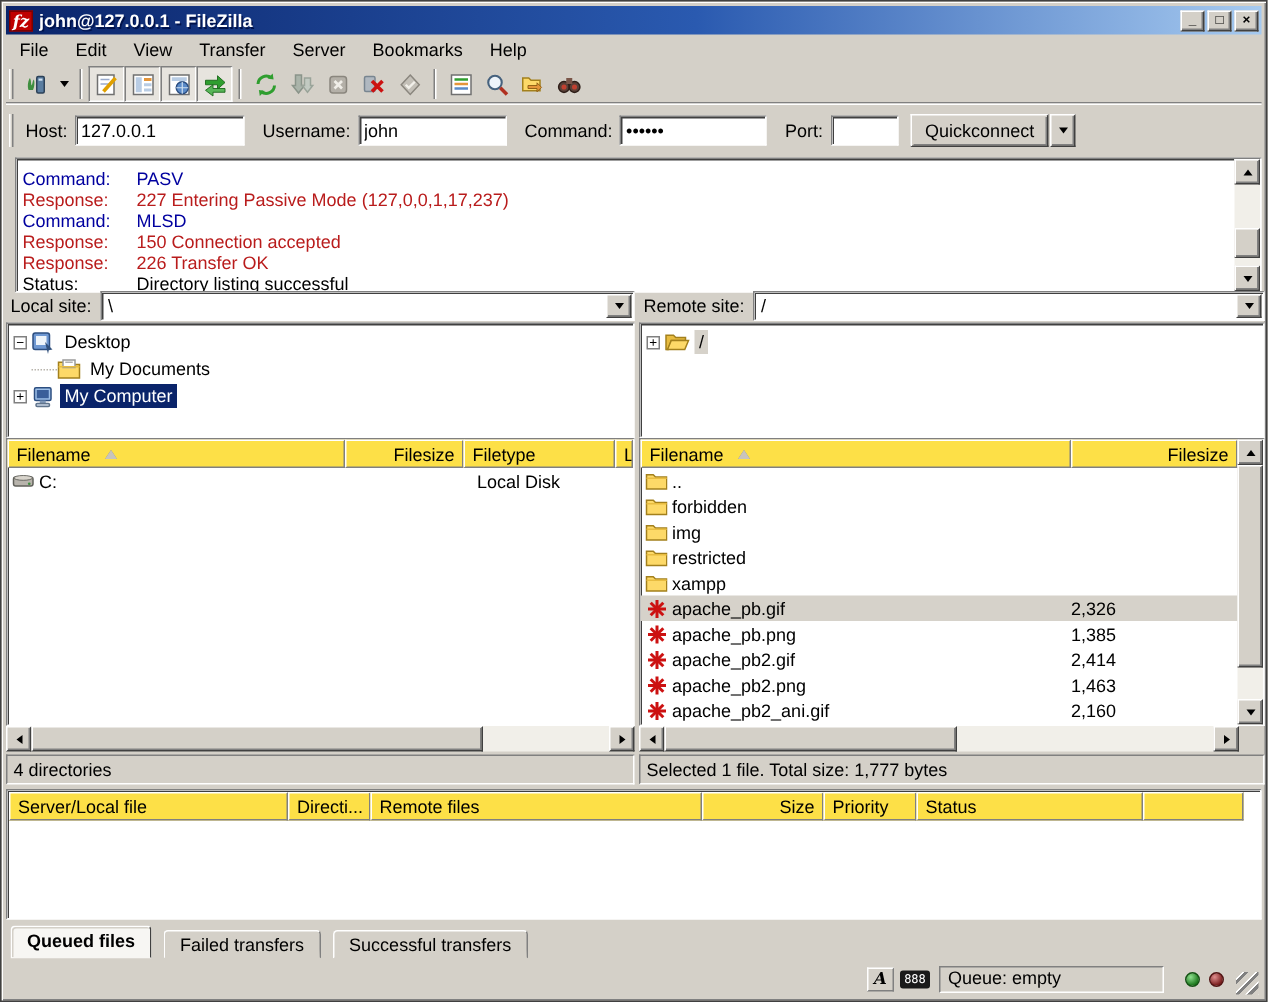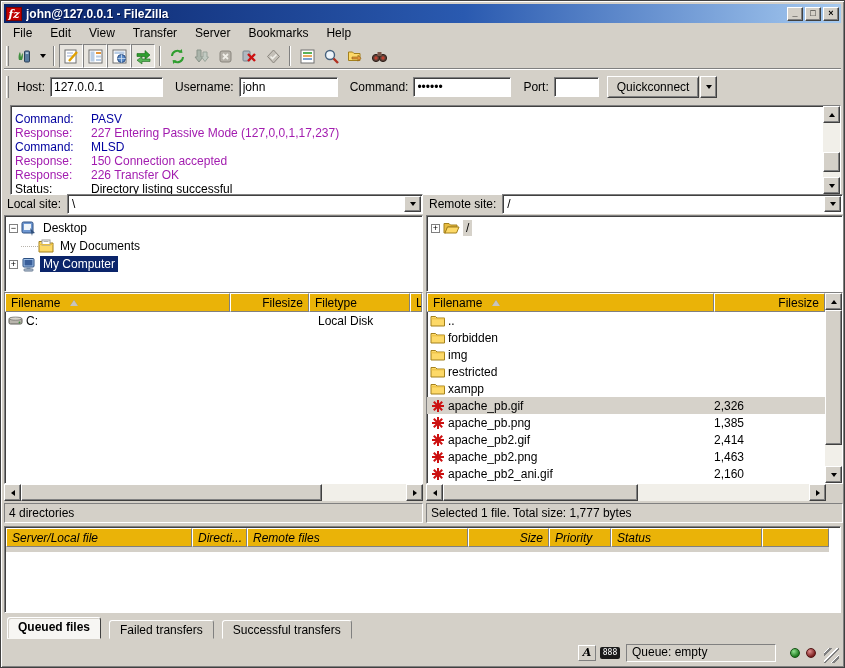--- a/index.html
+++ b/index.html
@@ -38,21 +38,21 @@
   .qc-btn{height:22px;padding:0 9px;background:#d4d0c8;border:1px solid;border-color:#fff #404040 #404040 #fff;
     box-shadow:inset 1px 1px 0 #d4d0c8,inset -1px -1px 0 #808080;font-size:12px;margin-left:8px;}
   .qc-drop{width:17px;height:22px;background:#d4d0c8;border:1px solid;border-color:#fff #404040 #404040 #fff;
     box-shadow:inset -1px -1px 0 #808080;display:flex;align-items:center;justify-content:center;margin-left:1px;}
   
   .log{position:absolute;left:9px;top:104px;right:3px;height:90px;background:#fff;
     border:1px solid;border-color:#808080 #fff #fff #808080;box-shadow:inset 1px 1px 0 #404040;padding:6px 0 0 4px;overflow:hidden;}
   .log-line{height:14px;line-height:14px;white-space:nowrap;}
   .log-label{display:inline-block;width:76px;}
   .lc-command{color:#00009f;}
-  .lc-response{color:#a21caf;}
+  .lc-response{color:#b91c1c;}
   .lc-status{color:#000;}
   
   .vscroll{position:absolute;width:17px;top:0;bottom:0;right:0;background:#f1efe9;}
   .sb-btn{position:absolute;width:17px;height:17px;background:#d4d0c8;border:1px solid;border-color:#fff #404040 #404040 #fff;
     box-shadow:inset -1px -1px 0 #808080;display:flex;align-items:center;justify-content:center;}
   .sb-thumb{position:absolute;background:#d4d0c8;border:1px solid;border-color:#fff #404040 #404040 #fff;box-shadow:inset -1px -1px 0 #808080;}
   .hscroll{position:absolute;height:17px;background:#f1efe9;}
   
   .pane{position:absolute;top:192px;height:330px;}
   .pane.local{left:3px;width:419px;}
@@ -72,38 +72,38 @@
   .exp-spacer{width:12px;display:inline-block;}
   .indent{width:17px;display:inline-block;border-bottom:1px dotted #b8b4ac;height:1px;margin-right:0px;}
   .tree-label{padding:1px 3px;}
   .tree-label.sel-active{background:#0a246a;color:#fff;}
   .tree-label.sel-inactive{background:#d6d2ca;color:#000;}
   .ticon{margin-right:3px;display:inline-flex;}
   
   .listbox{position:absolute;left:0;right:0;top:99px;height:192px;background:#fff;
     border:1px solid;border-color:#808080 #fff #fff #808080;box-shadow:inset 1px 1px 0 #404040;overflow:hidden;}
   .lheader{position:absolute;top:0;left:0;right:0;height:19px;display:flex;background:#d4d0c8;}
-  .hcell{height:19px;background:#eab308;border:1px solid;border-color:#fff #808080 #808080 #fff;
+  .hcell{height:19px;background:#fde047;border:1px solid;border-color:#fff #808080 #808080 #fff;
     display:flex;align-items:center;padding:0 5px;white-space:nowrap;overflow:hidden;}
   .hcell.num{justify-content:flex-end;}
   .sort-tri{width:0;height:0;border-left:4px solid transparent;border-right:4px solid transparent;border-bottom:6px solid #c8c4bc;margin-left:10px;filter:drop-shadow(0 0 0.5px #808080);}
   .lrows{position:absolute;top:19px;left:0;right:0;bottom:0;}
   .lrow{height:17px;display:flex;align-items:center;white-space:nowrap;}
   .lrow.sel{background:#d6d2ca;}
   .cell-name{display:flex;align-items:center;padding-left:2px;overflow:hidden;}
   .cell-size{text-align:left;padding-right:6px;}
   .cell-type{padding-left:6px;}
   .ficon{width:17px;display:inline-flex;justify-content:center;margin-right:2px;flex:none;}
   .pane-hscroll{position:absolute;left:0;top:291px;height:17px;}
   .pane-status{position:absolute;left:0;right:0;top:310px;height:20px;background:#d4d0c8;
     border:1px solid;border-color:#808080 #fff #fff #808080;display:flex;align-items:center;padding:0 4px;}
   
   .queue{position:absolute;left:3px;top:525px;right:3px;height:87px;background:#fff;
     border:1px solid;border-color:#808080 #fff #fff #808080;box-shadow:inset 1px 1px 0 #404040;}
-  .qheader{position:absolute;top:1px;left:1px;right:11px;height:24px;display:flex;background:#d4d0c8;font-style:italic;}
+  .qheader{position:absolute;top:1px;left:1px;right:11px;height:17px;display:flex;background:#d4d0c8;}
   
   .tabs{position:absolute;left:6px;top:614px;height:24px;display:flex;align-items:flex-end;}
   .tab{height:19px;padding:2px 10px 0;background:#d4d0c8;border:1px solid;border-color:#fff #808080 transparent #fff;
     border-radius:3px 3px 0 0;margin-right:8px;}
   .tab.active{height:22px;background:#f7f6f3;font-weight:bold;border-color:#fff #404040 transparent #fff;
     box-shadow:inset 1px 1px 0 #d4d0c8;}
   
   .statusbar{position:absolute;left:3px;right:3px;top:641px;height:21px;display:flex;align-items:center;justify-content:flex-end;padding-right:2px;}
   .sb-badge-a{width:18px;height:16px;border:1px solid;border-color:#fff #808080 #808080 #fff;background:#d4d0c8;
     font-family:"DejaVu Serif",serif;font-style:italic;font-weight:bold;font-size:11px;display:flex;align-items:center;justify-content:center;margin-right:4px;}

